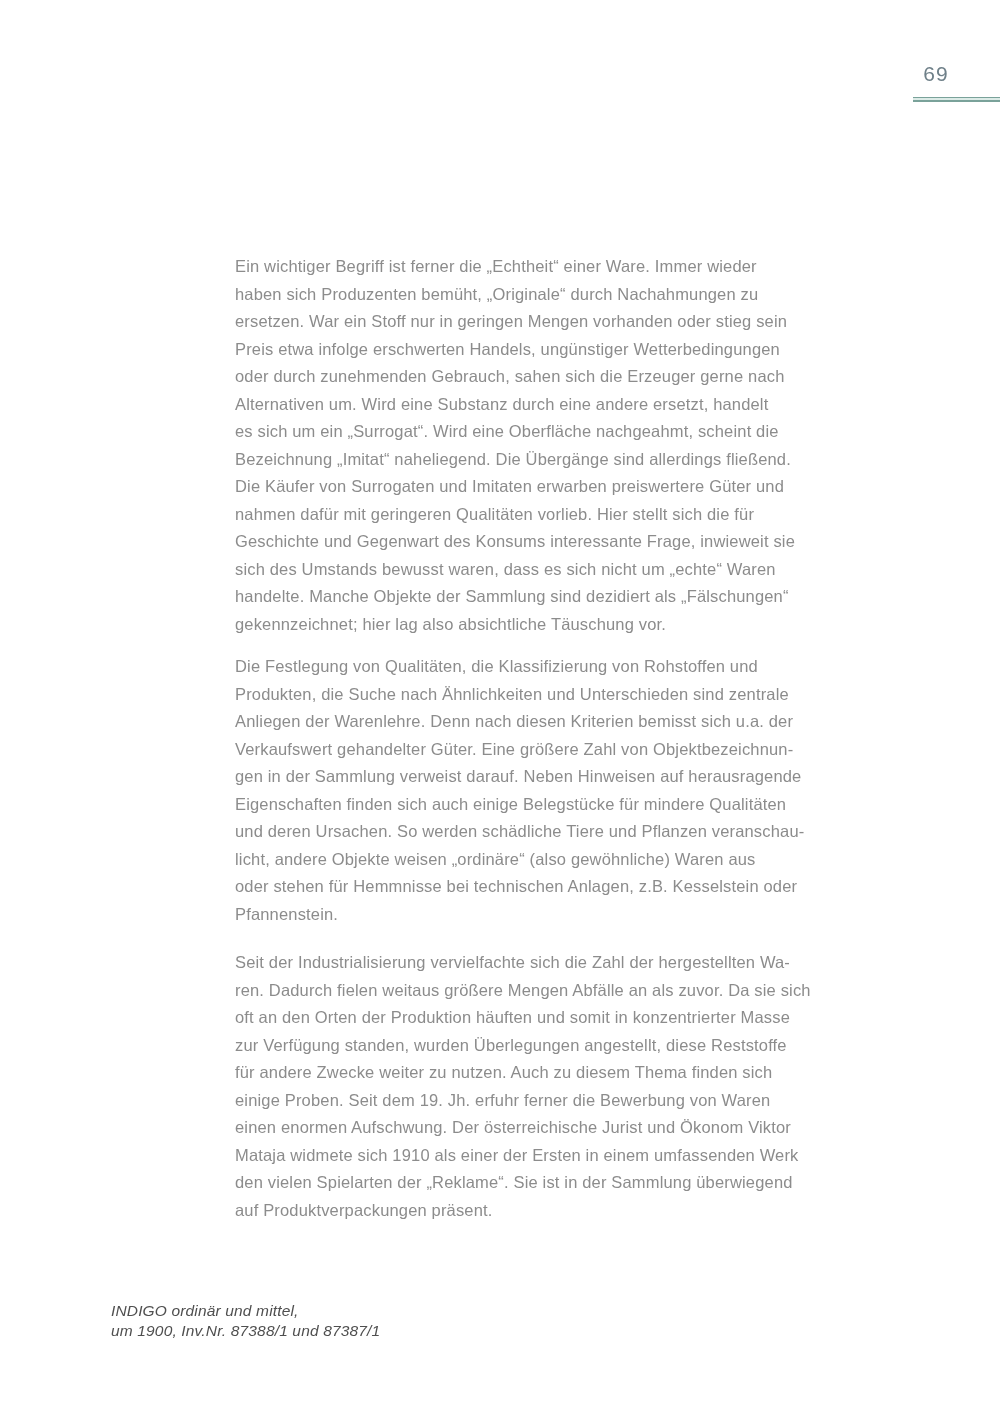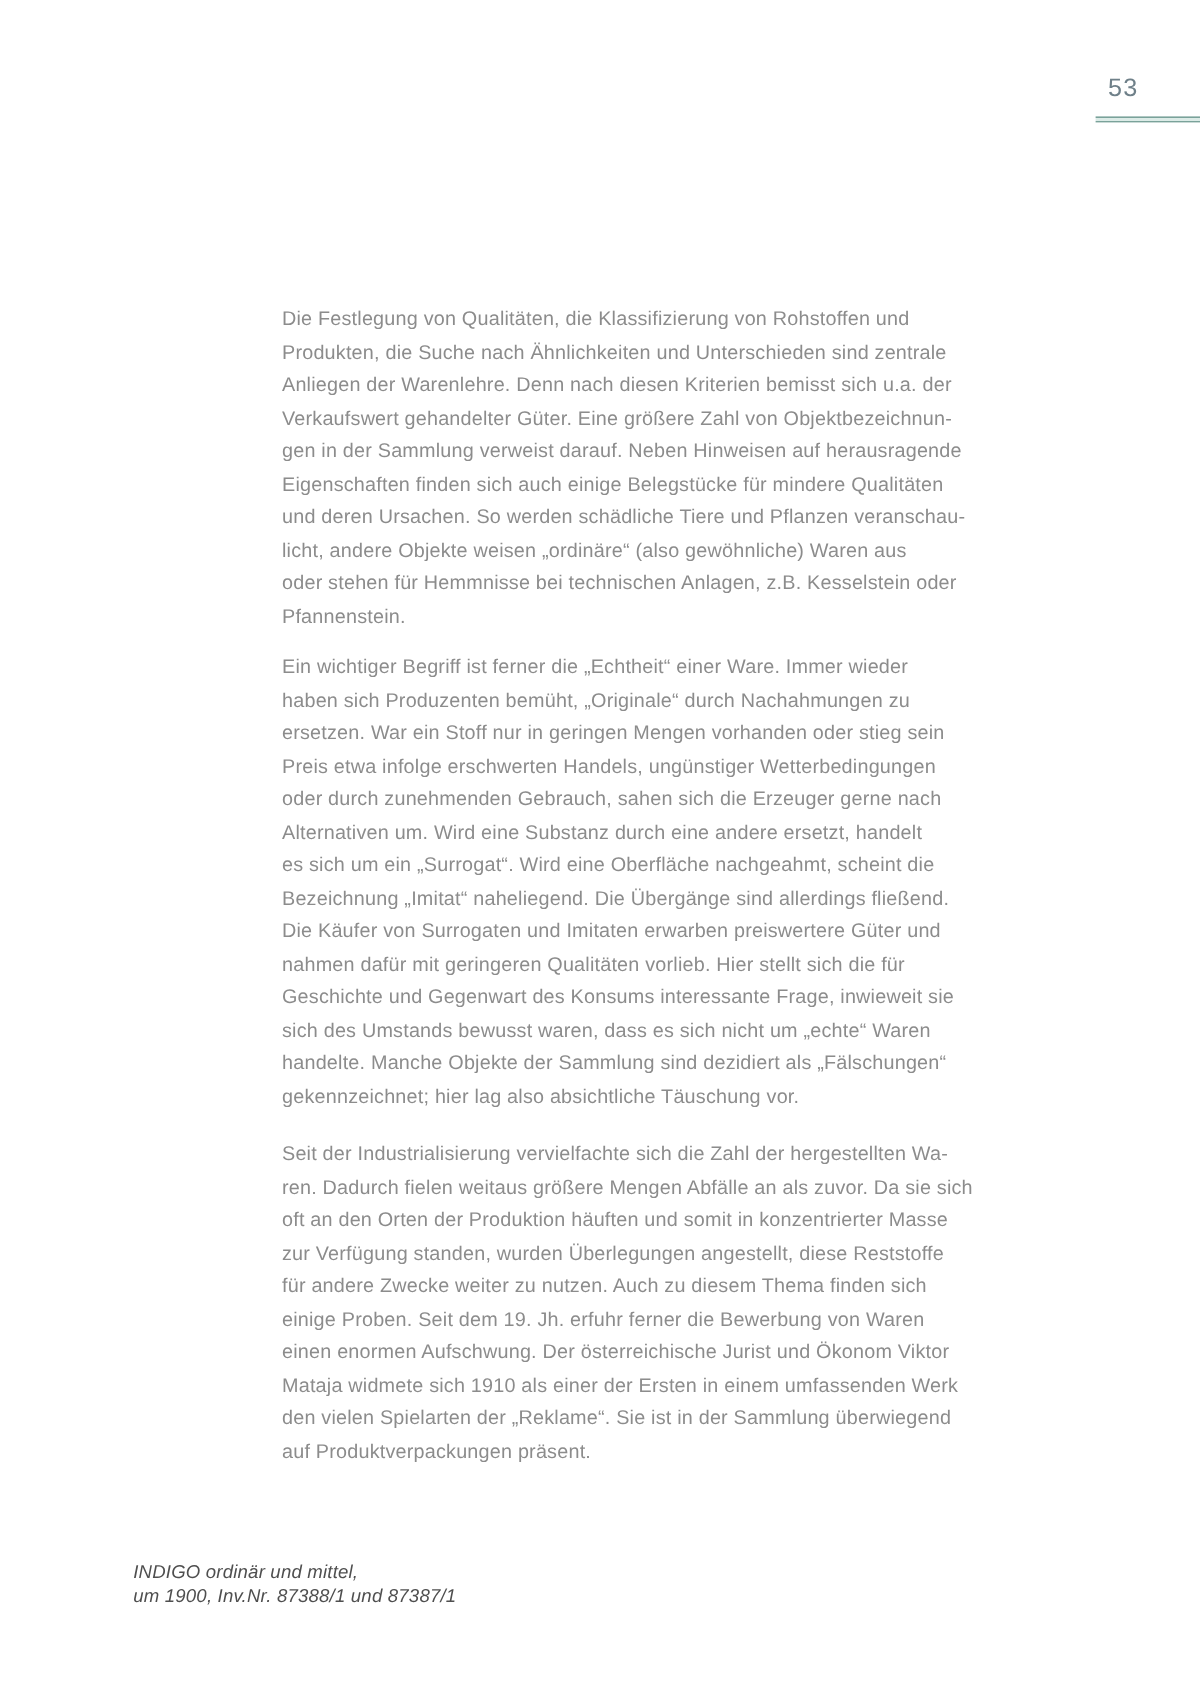--- a/index.html
+++ b/index.html
@@ -71,49 +71,49 @@
     color:var(--caption-text);
     white-space:pre-line;
     letter-spacing:0.01em;
   }
 </style>
 </head>
 <body>
 
 <div class="page">
 
-  <div class="page-number">53</div>
+  <div class="page-number">69</div>
 
   <div class="header-rule"></div>
 
   <div class="body-text">
-    <p>Die Festlegung von Qualitäten, die Klassifizierung von Rohstoffen und
-Produkten, die Suche nach Ähnlichkeiten und Unterschieden sind zentrale
-Anliegen der Warenlehre. Denn nach diesen Kriterien bemisst sich u.a. der
-Verkaufswert gehandelter Güter. Eine größere Zahl von Objektbezeichnun-
-gen in der Sammlung verweist darauf. Neben Hinweisen auf herausragende
-Eigenschaften finden sich auch einige Belegstücke für mindere Qualitäten
-und deren Ursachen. So werden schädliche Tiere und Pflanzen veranschau-
-licht, andere Objekte weisen „ordinäre“ (also gewöhnliche) Waren aus
-oder stehen für Hemmnisse bei technischen Anlagen, z.B. Kesselstein oder
-Pfannenstein.</p>
     <p>Ein wichtiger Begriff ist ferner die „Echtheit“ einer Ware. Immer wieder
 haben sich Produzenten bemüht, „Originale“ durch Nachahmungen zu
 ersetzen. War ein Stoff nur in geringen Mengen vorhanden oder stieg sein
 Preis etwa infolge erschwerten Handels, ungünstiger Wetterbedingungen
 oder durch zunehmenden Gebrauch, sahen sich die Erzeuger gerne nach
 Alternativen um. Wird eine Substanz durch eine andere ersetzt, handelt
 es sich um ein „Surrogat“. Wird eine Oberfläche nachgeahmt, scheint die
 Bezeichnung „Imitat“ naheliegend. Die Übergänge sind allerdings fließend.
 Die Käufer von Surrogaten und Imitaten erwarben preiswertere Güter und
 nahmen dafür mit geringeren Qualitäten vorlieb. Hier stellt sich die für
 Geschichte und Gegenwart des Konsums interessante Frage, inwieweit sie
 sich des Umstands bewusst waren, dass es sich nicht um „echte“ Waren
 handelte. Manche Objekte der Sammlung sind dezidiert als „Fälschungen“
 gekennzeichnet; hier lag also absichtliche Täuschung vor.</p>
+    <p>Die Festlegung von Qualitäten, die Klassifizierung von Rohstoffen und
+Produkten, die Suche nach Ähnlichkeiten und Unterschieden sind zentrale
+Anliegen der Warenlehre. Denn nach diesen Kriterien bemisst sich u.a. der
+Verkaufswert gehandelter Güter. Eine größere Zahl von Objektbezeichnun-
+gen in der Sammlung verweist darauf. Neben Hinweisen auf herausragende
+Eigenschaften finden sich auch einige Belegstücke für mindere Qualitäten
+und deren Ursachen. So werden schädliche Tiere und Pflanzen veranschau-
+licht, andere Objekte weisen „ordinäre“ (also gewöhnliche) Waren aus
+oder stehen für Hemmnisse bei technischen Anlagen, z.B. Kesselstein oder
+Pfannenstein.</p>
     <p>Seit der Industrialisierung vervielfachte sich die Zahl der hergestellten Wa-
 ren. Dadurch fielen weitaus größere Mengen Abfälle an als zuvor. Da sie sich
 oft an den Orten der Produktion häuften und somit in konzentrierter Masse
 zur Verfügung standen, wurden Überlegungen angestellt, diese Reststoffe
 für andere Zwecke weiter zu nutzen. Auch zu diesem Thema finden sich
 einige Proben. Seit dem 19. Jh. erfuhr ferner die Bewerbung von Waren
 einen enormen Aufschwung. Der österreichische Jurist und Ökonom Viktor
 Mataja widmete sich 1910 als einer der Ersten in einem umfassenden Werk
 den vielen Spielarten der „Reklame“. Sie ist in der Sammlung überwiegend
 auf Produktverpackungen präsent.</p>

